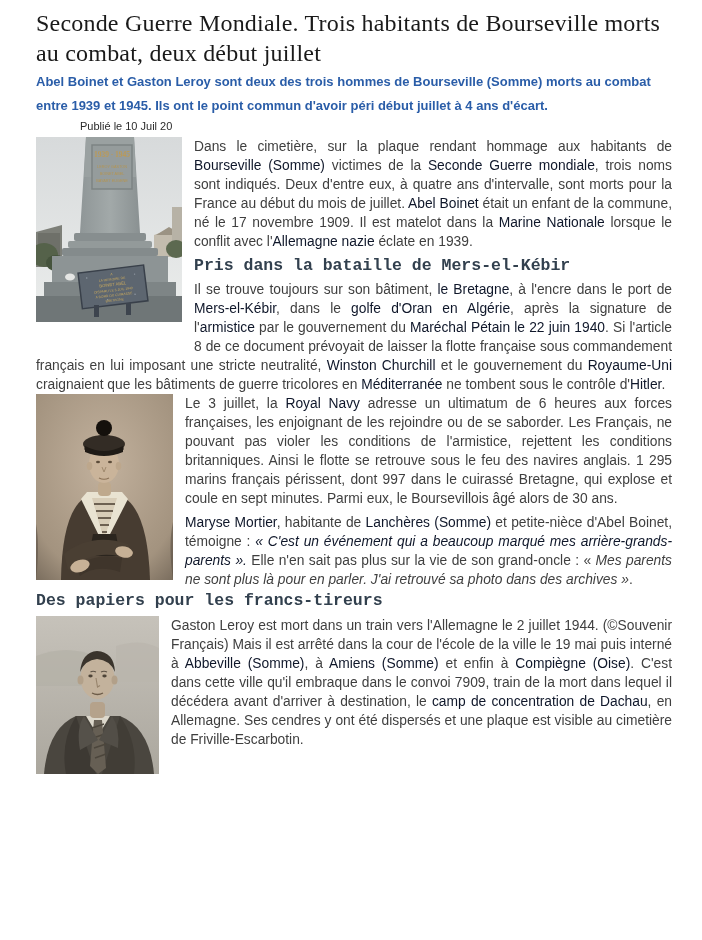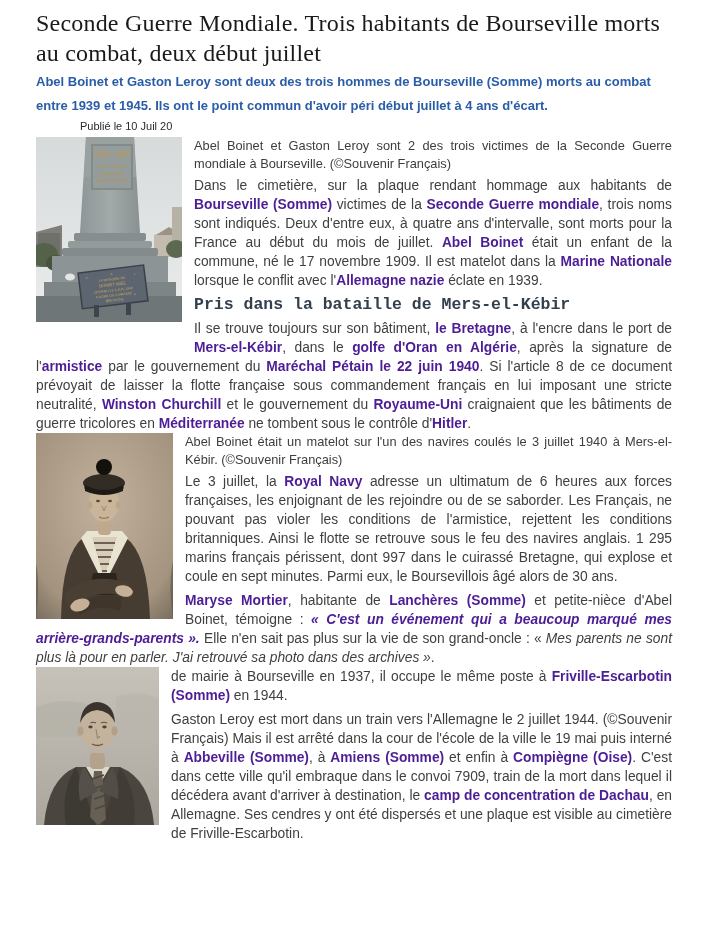--- a/index.html
+++ b/index.html
@@ -26,21 +26,21 @@
   .photo{float:left;clear:left;margin:0 12px 12px 0;line-height:0;}
   .photo svg{display:block;}
   #photo1{margin-bottom:18px;}
   #photo2{margin-bottom:6px;}
   #photo3{margin-bottom:10px;}
 
   p.caption{font-size:12.8px;line-height:17.5px;margin:0 0 4px 0;
     text-align:justify;color:#3d3d3d;}
   p.body{font-size:13.8px;line-height:19px;margin:0 0 5px 0;text-align:justify;}
   p.body:last-child{margin-bottom:0;}
-  p.body .b{font-weight:700;color:#4c1d95;}
+  p.body .b{font-weight:400;color:#0f172a;}
   p.body .i{font-style:italic;}
   p.fulljust{text-align:justify;text-align-last:justify;margin-bottom:4px;}
 
   h2.sechead{font-family:Liberation Mono, monospace;
     font-weight:700;font-size:16.5px;line-height:20px;color:var(--heading);
     margin:1px 0 4px 0;}
   h2.sechead.full{clear:both;margin:2px 0 5px 0;}
 
   .clear{clear:both;}
 </style>
@@ -110,21 +110,20 @@
           <text x="77" y="149" text-anchor="middle" font-size="4.2" fill="#c7a85f" font-family="Liberation Sans, sans-serif">BOINET ABEL</text>
           <text x="77" y="154.5" text-anchor="middle" font-size="3.4" fill="#c7a85f" font-family="Liberation Sans, sans-serif">DISPARU LE 3 JUIL 1940</text>
           <text x="77" y="159.5" text-anchor="middle" font-size="3.4" fill="#c7a85f" font-family="Liberation Sans, sans-serif">A BORD DU CUIRASSE</text>
           <text x="77" y="164.5" text-anchor="middle" font-size="3.4" fill="#c7a85f" font-family="Liberation Sans, sans-serif">BRETAGNE</text>
         </g>
         <rect x="58" y="168" width="5" height="12" fill="#3d444e"></rect>
         <rect x="90" y="166" width="5" height="12" fill="#3d444e"></rect>
       </svg>
     </div>
 
-    <p class="caption">Abel Boinet et Gaston Leroy sont 2 des trois victimes de la Seconde Guerre mondiale à Bourseville. (©Souvenir Français)</p>
 
     <p class="body"><span>Dans le cimetière, sur la plaque rendant hommage aux habitants de </span><span class="b">Bourseville (Somme)</span><span> victimes de la </span><span class="b">Seconde Guerre mondiale</span><span>, trois noms sont indiqués. Deux d'entre eux, à quatre ans d'intervalle, sont morts pour la France au début du mois de juillet. </span><span class="b">Abel Boinet</span><span> était un enfant de la commune, né le 17 novembre 1909. Il est matelot dans la </span><span class="b">Marine Nationale</span><span> lorsque le conflit avec l'</span><span class="b">Allemagne nazie</span><span> éclate en 1939.</span></p>
 
     <h2 class="sechead">Pris dans la bataille de Mers-el-Kébir</h2>
 
     <p class="body"><span>Il se trouve toujours sur son bâtiment, </span><span class="b">le Bretagne</span><span>, à l'encre dans le port de </span><span class="b">Mers-el-Kébir</span><span>, dans le </span><span class="b">golfe d'Oran en Algérie</span><span>, après la signature de l'</span><span class="b">armistice</span><span> par le gouvernement du </span><span class="b">Maréchal Pétain le 22 juin 1940</span><span>. Si l'article 8 de ce document prévoyait de laisser la flotte française sous commandement français en lui imposant une stricte neutralité, </span><span class="b">Winston Churchill</span><span> et le gouvernement du </span><span class="b">Royaume-Uni</span><span> craignaient que les bâtiments de guerre tricolores en </span><span class="b">Méditerranée</span><span> ne tombent sous le contrôle d'</span><span class="b">Hitler</span><span>.</span></p>
   </div>
 
   <div class="sec">
     <div class="photo" id="photo2">
@@ -171,27 +170,27 @@
         <path d="M48 56 Q68 40 88 56 L86 48 Q68 34 50 48 Z" fill="#2c2620"></path>
         <ellipse cx="68" cy="50" rx="21" ry="9" fill="#332c25"></ellipse>
         <path d="M49 52 Q68 62 87 52 L87 58 Q68 66 49 58 Z" fill="#1f1a15"></path>
         <circle cx="68" cy="34" r="8" fill="#14100c"></circle>
 
         <path d="M0 186 Q4 150 0 130 Z" fill="#4f463b" opacity=".5"></path>
         <path d="M137 186 Q132 150 137 128 Z" fill="#4f463b" opacity=".5"></path>
       </svg>
     </div>
 
-    <p class="caption">Abel Boinet était un matelot sur l'un des navires coulés le 3 juillet 1940 à Mers-el-Kébir. (©Souvenir Français)</p>
 
     <p class="body"><span>Le 3 juillet, la </span><span class="b">Royal Navy</span><span> adresse un ultimatum de 6 heures aux forces françaises, les enjoignant de les rejoindre ou de se saborder. Les Français, ne pouvant pas violer les conditions de l'armistice, rejettent les conditions britanniques. Ainsi le flotte se retrouve sous le feu des navires anglais. 1 295 marins français périssent, dont 997 dans le cuirassé Bretagne, qui explose et coule en sept minutes. Parmi eux, le Boursevillois âgé alors de 30 ans.</span></p>
 
     <p class="body"><span class="b">Maryse Mortier</span><span>, habitante de </span><span class="b">Lanchères (Somme)</span><span> et petite-nièce d'Abel Boinet, témoigne : </span><span class="b i">« C'est un événement qui a beaucoup marqué mes arrière-grands-parents ».</span><span>  Elle n'en sait pas plus sur la vie de son grand-oncle : « </span><span class="i">Mes parents ne sont plus là pour en parler. J'ai retrouvé sa photo dans des archives »</span><span>.</span></p>
   </div>
 
+  <h2 class="sechead full">Des papiers pour les francs-tireurs</h2>
 
 
   <div class="sec">
     <div class="photo" id="photo3">
       <svg width="123" height="158" viewBox="0 0 123 158">
         <defs>
           <linearGradient id="bwbg" x1="0" y1="0" x2="0" y2="1">
             <stop offset="0" stop-color="#c6c2ba"></stop>
               <stop offset="1" stop-color="#aba79e"></stop>
           </linearGradient>
@@ -226,20 +225,19 @@
 
         <ellipse cx="54.5" cy="60" rx="2.2" ry="1.4" fill="#4e4438"></ellipse>
         <ellipse cx="68.5" cy="60" rx="2.2" ry="1.4" fill="#4e4438"></ellipse>
         <path d="M54.5 56 Q57 54.5 60 56" stroke="#5c5144" stroke-width="1.2" fill="none"></path>
         <path d="M65 56 Q68 54.5 71 56" stroke="#5c5144" stroke-width="1.2" fill="none"></path>
         <path d="M60 62 L61.5 71 L64 69.5" stroke="#97846c" stroke-width="1.1" fill="none"></path>
         <path d="M56 77 Q61.5 80 67 77" stroke="#6d5c48" stroke-width="1.4" fill="none"></path>
       </svg>
     </div>
 
-    <p class="body"><span>de mairie à Bourseville en 1937, il occupe le même poste à </span><span class="b">Friville-Escarbotin (Somme)</span><span> en 1944.</span></p>
 
 
     <p class="body"><span>Gaston Leroy est mort dans un train vers l'Allemagne le 2 juillet 1944. (©Souvenir Français) Mais il est arrêté dans la cour de l'école de la ville le 19 mai puis interné à </span><span class="b">Abbeville (Somme)</span><span>, à </span><span class="b">Amiens (Somme)</span><span> et enfin à </span><span class="b">Compiègne (Oise)</span><span>. C'est dans cette ville qu'il embraque dans le convoi 7909, train de la mort dans lequel il décédera avant d'arriver à destination, le </span><span class="b">camp de concentration de Dachau</span><span>, en Allemagne. Ses cendres y ont été dispersés et une plaque est visible au cimetière de Friville-Escarbotin.</span></p>
   </div>
 
   <div class="clear"></div>
 </div>
 
 </body></html>

